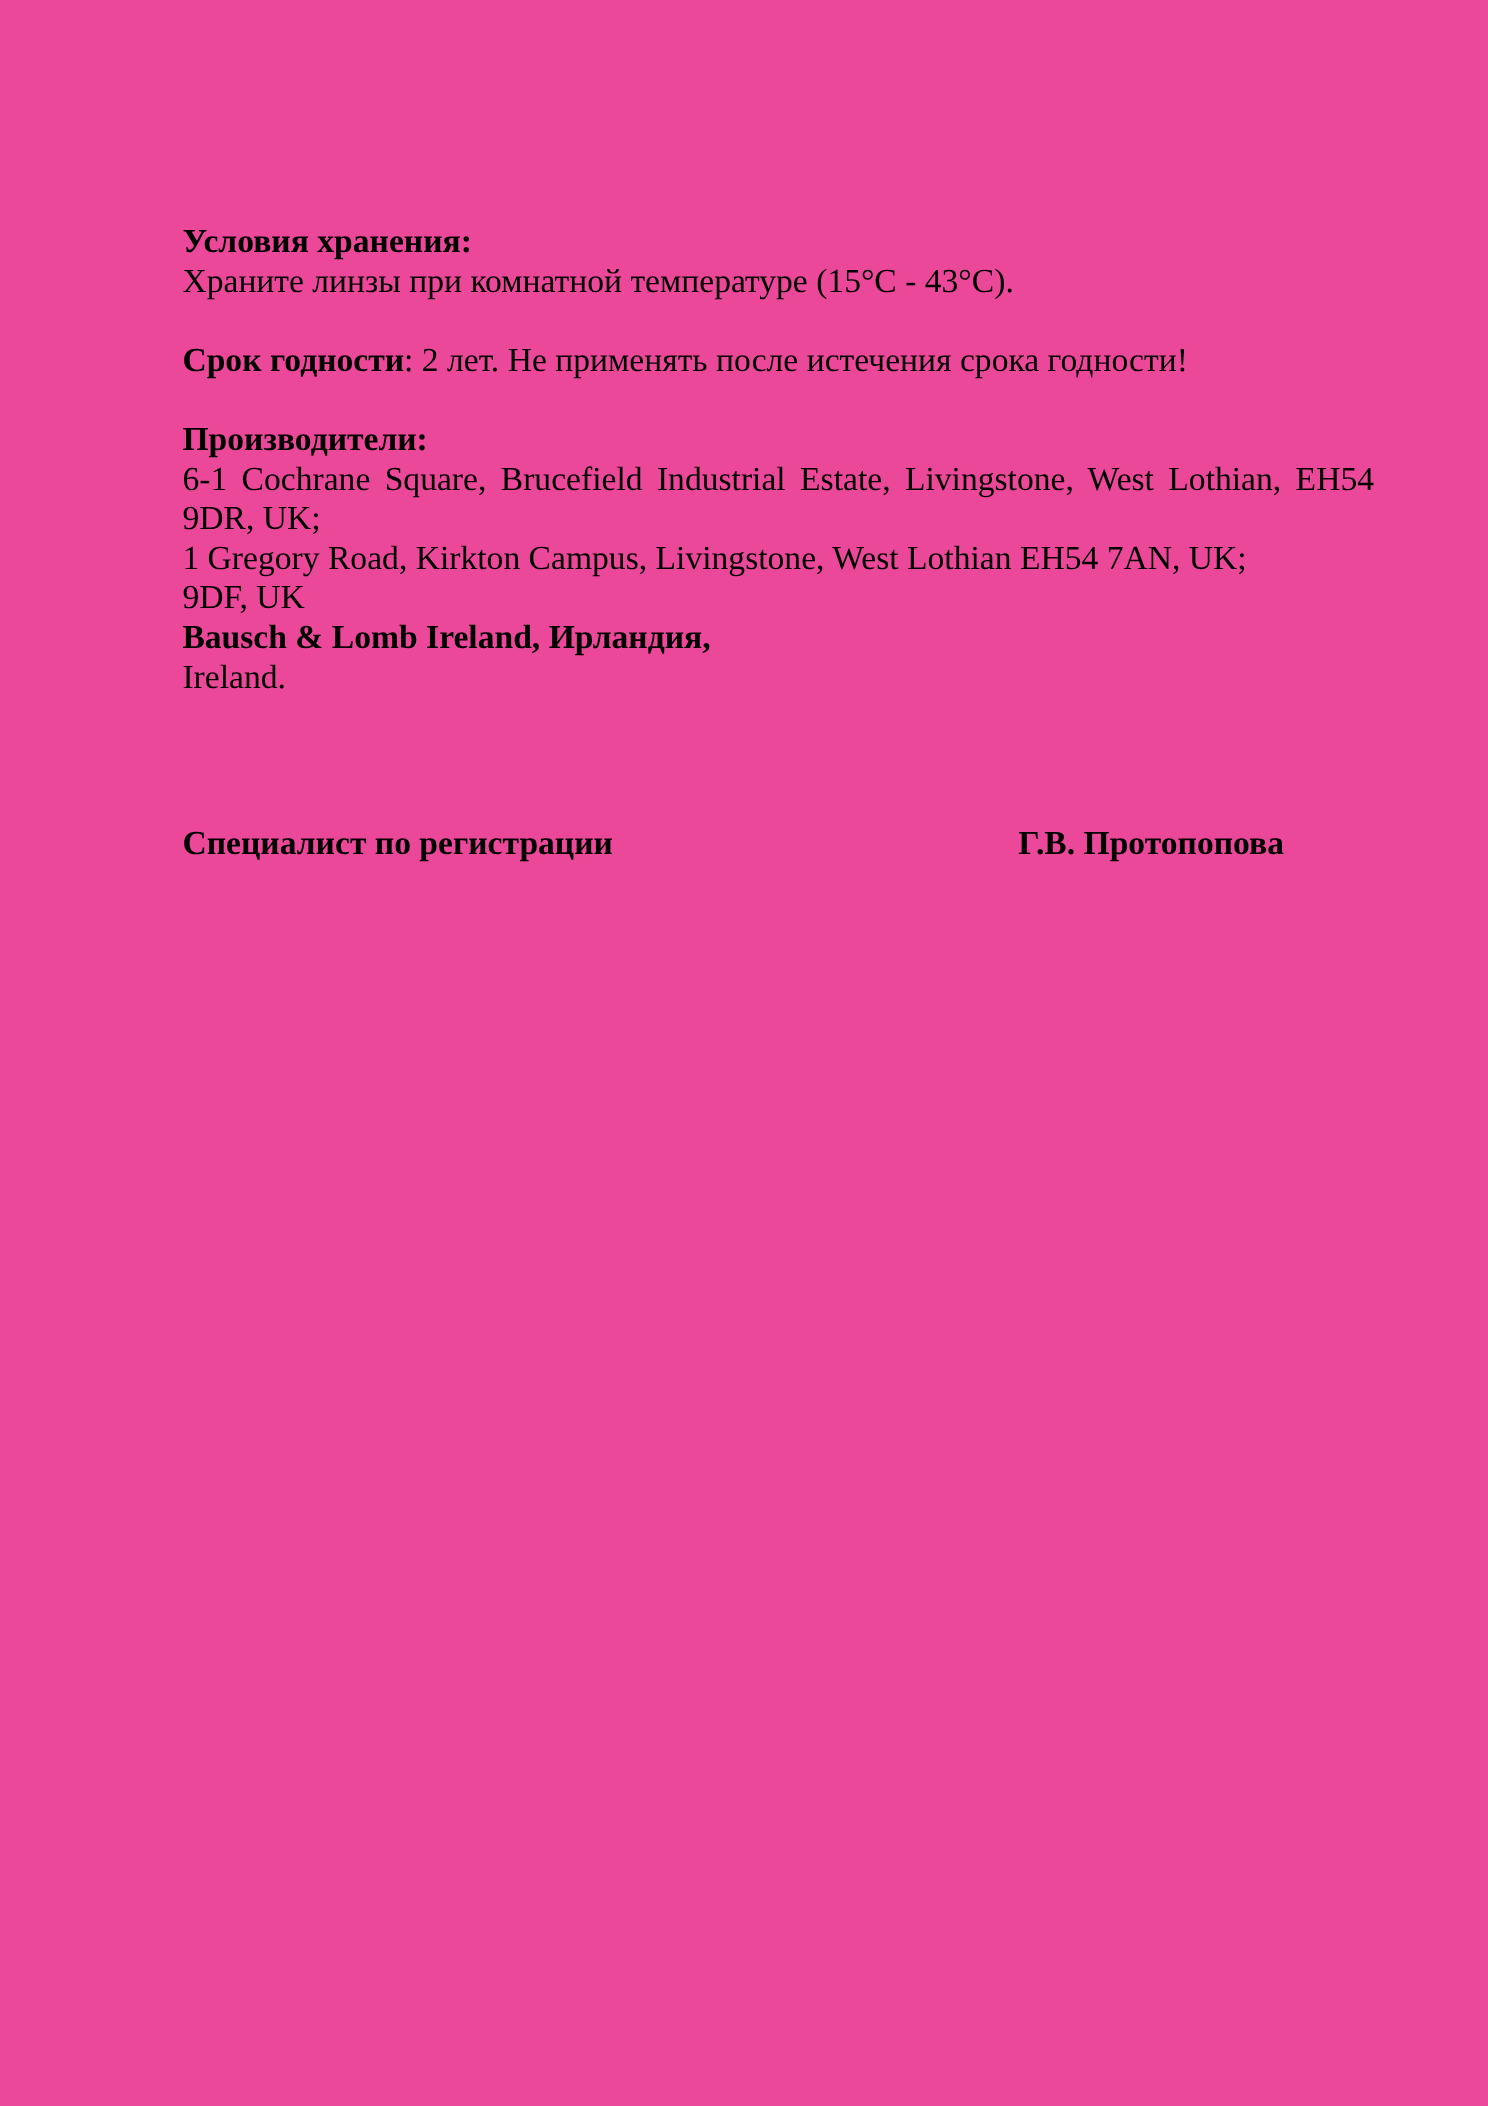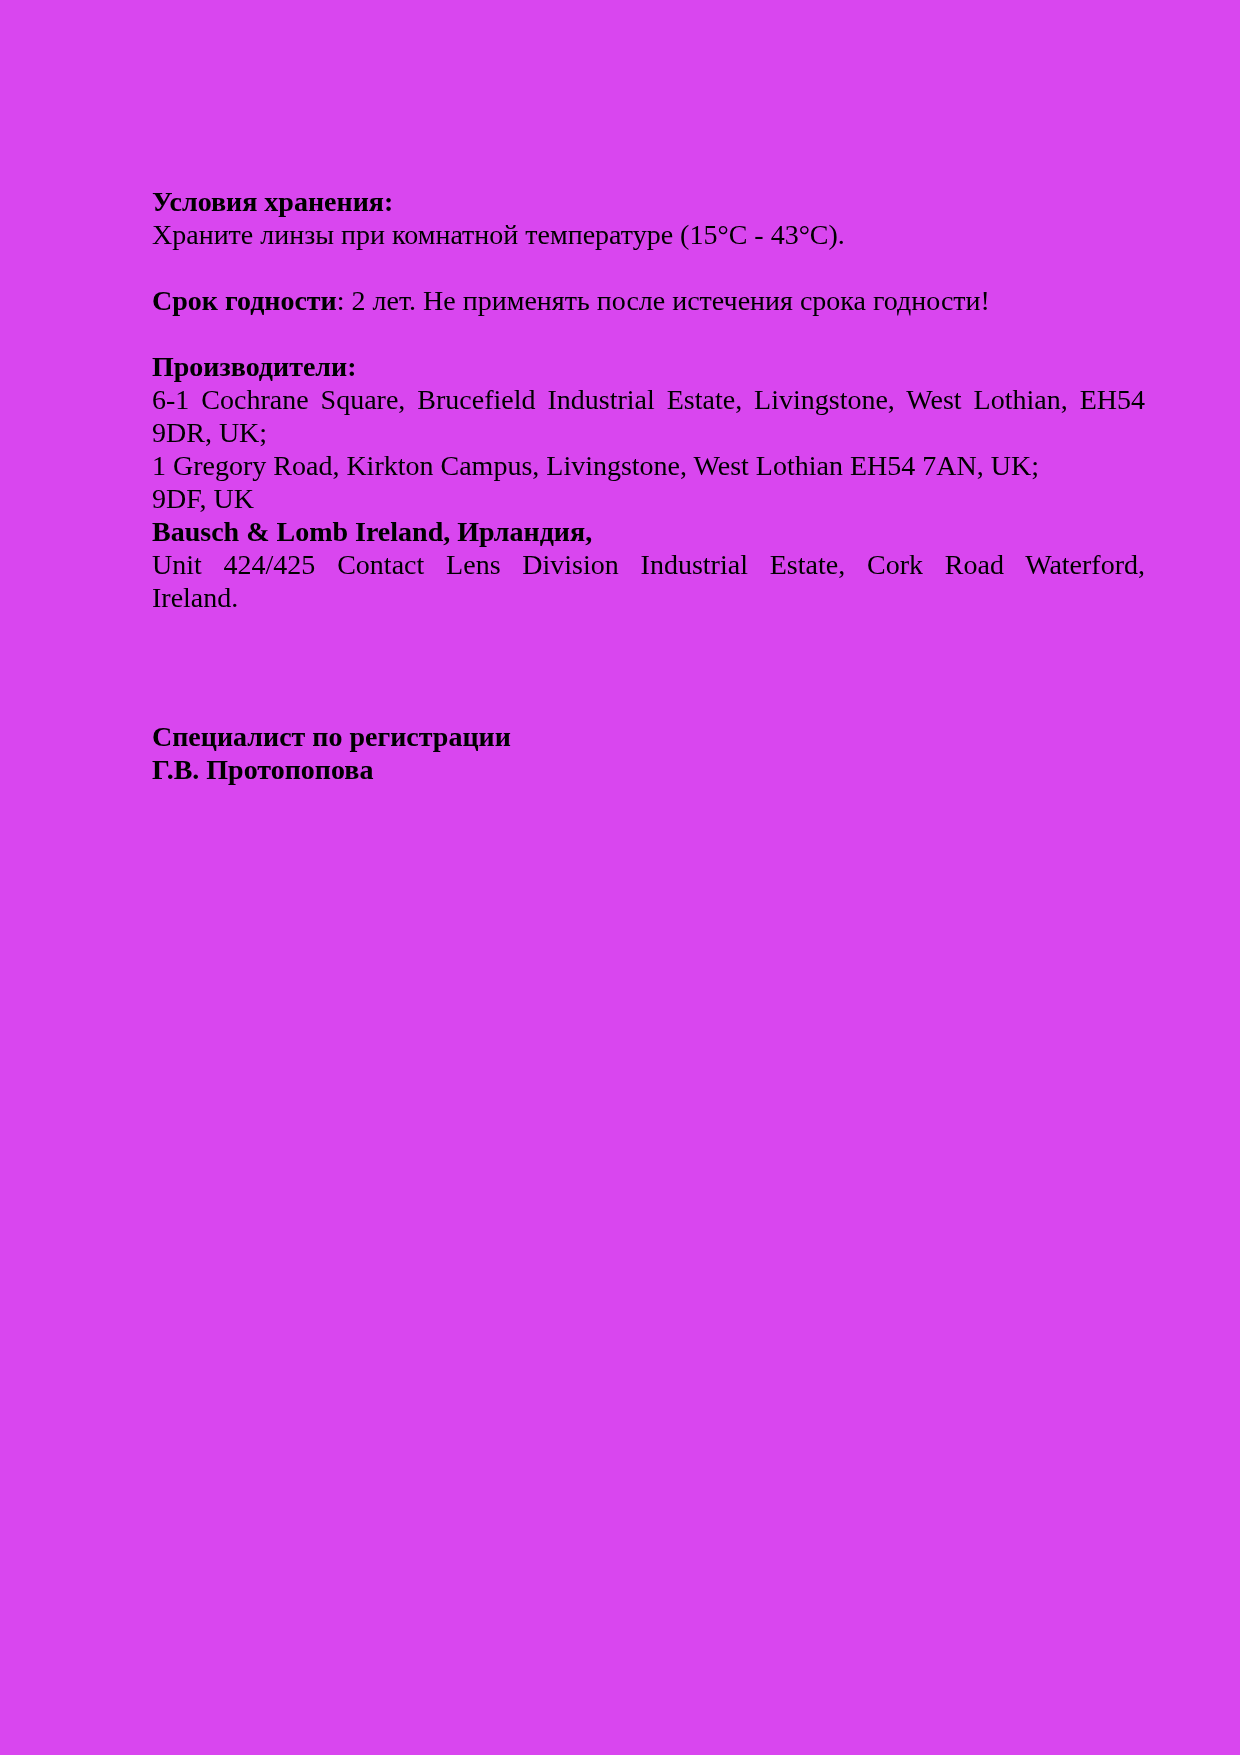--- a/index.html
+++ b/index.html
@@ -4,21 +4,21 @@
 <style>
   html, body {
     margin: 0;
     padding: 0;
     background: #ffffff;
   }
   .page {
     position: relative;
     width: 1240px;
     height: 1755px;
-    background: #d946ef;
+    background: #ec4899;
     color: #000000;
     font-family: "Liberation Serif", "DejaVu Serif", serif;
     font-size: 28px;
     line-height: 33px;
     box-sizing: border-box;
     padding: 185px 95px 0 152px;
     overflow: hidden;
   }
   .line {
     margin: 0;
@@ -32,21 +32,20 @@
   }
   .just {
     text-align: justify;
     text-align-last: justify;
   }
   .sig-row {
     margin-top: 106px;
     display: flex;
     justify-content: space-between;
     line-height: 33px;
-    flex-direction: column;
   }
   .sig-name {
     margin-right: 75px;
   }
 </style>
 </head>
 <body>
 
 <div class="page">
 
@@ -63,21 +62,20 @@
 
   <p class="line">9DR, UK;</p>
 
   <p class="line">1 Gregory Road, Kirkton Campus, Livingstone, West Lothian EH54 7AN, UK;</p>
 
 
   <p class="line">9DF, UK</p>
 
   <p class="line bold">Bausch &amp; Lomb Ireland, Ирландия,</p>
 
-  <p class="line just">Unit 424/425 Contact Lens Division Industrial Estate, Cork Road Waterford,</p>
 
   <p class="line">Ireland.</p>
 
   <div class="sig-row">
     <span class="bold">Специалист по регистрации</span>
     <span class="bold sig-name">Г.В. Протопопова</span>
   </div>
 
 </div>
 

